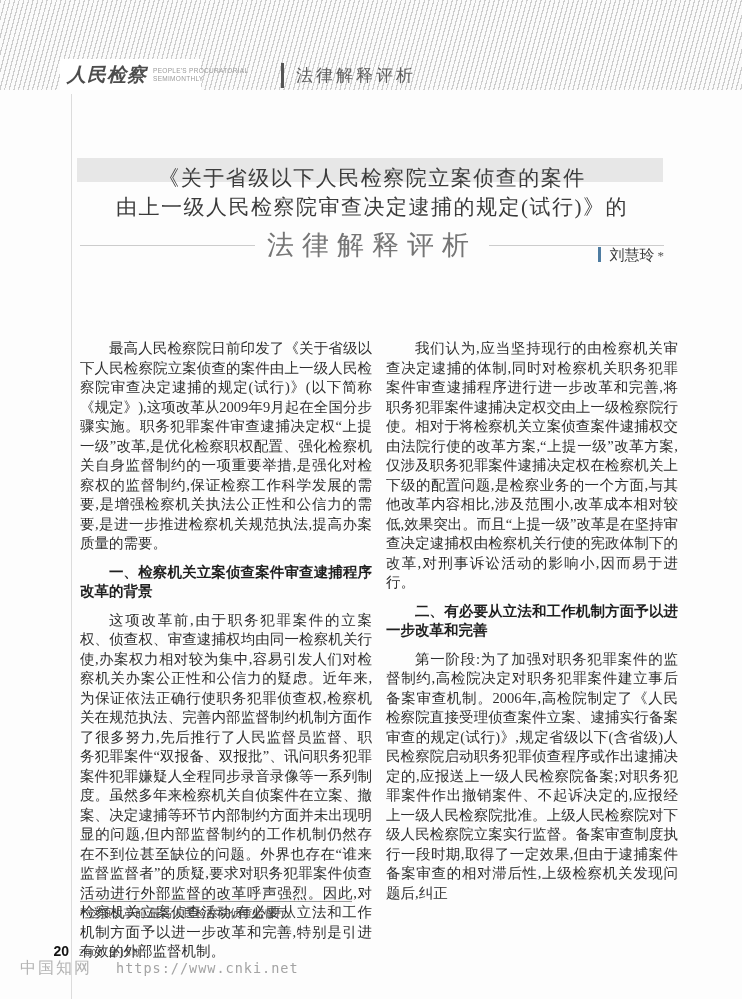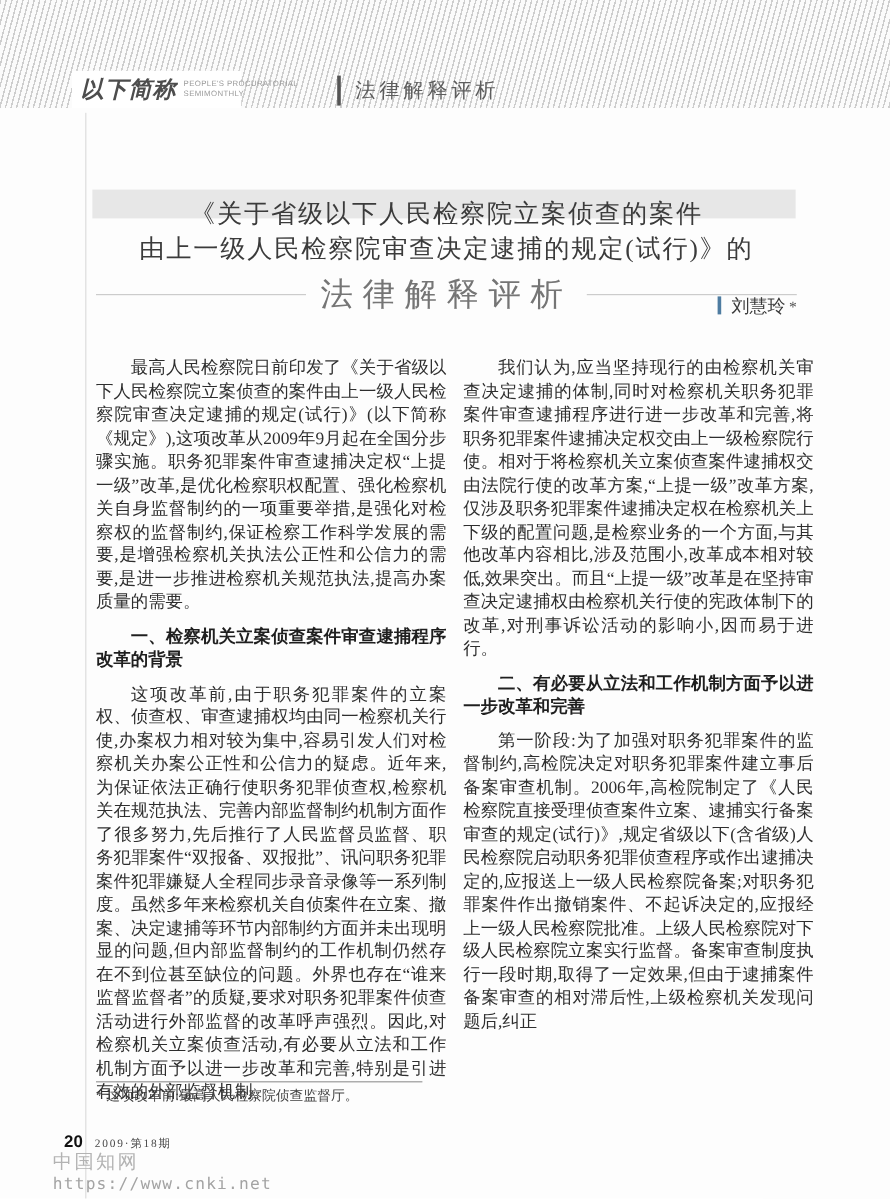--- a/index.html
+++ b/index.html
@@ -42,53 +42,53 @@
   .title-sub-row::before,.title-sub-row::after{content:"";flex:1;border-top:1px solid #cccccc;}
   .title-sub{
     font-size:27px;color:#757575;letter-spacing:8px;padding:0 12px;white-space:nowrap;
   }
   
   .author{position:absolute;left:80px;top:246px;width:584px;text-align:right;font-size:15px;color:#3a3a3a;}
   .author-bar{display:inline-block;width:3px;height:15px;background:#4e7ca1;margin-right:9px;vertical-align:-2px;}
   .author-mark{font-size:13px;color:#555;margin-left:3px;}
   
   .columns{position:absolute;left:80px;top:298px;width:598px;display:flex;gap:14px;}
-  .col{width:292px;font-size:14.5px;line-height:19.5px;text-align:justify;color:#2e2e2e;}
+  .col{width:292px;font-size:14.5px;line-height:19.5px;text-align:justify;color:#2e2e2e;margin-top:41px;}
   .col p{margin:0;text-indent:2em;}
   .col p.heading{font-weight:bold;color:#1f1f1f;margin:9px 0;}
   .col p.noindent{text-indent:0;}
   
   .footnote-divider{position:absolute;left:80px;top:901px;width:272px;height:0;border-top:1px solid #999999;}
   .footnote{position:absolute;left:80px;top:906px;width:292px;font-size:11.5px;color:#3e3e3e;}
   
   .page-number{
     position:absolute;left:48px;top:943px;width:21px;text-align:right;
     font-family:"Liberation Sans","DejaVu Sans",sans-serif;font-weight:bold;
     font-size:14px;color:#111111;
   }
   .issue{
     position:absolute;left:79px;top:947px;font-size:9.5px;color:#4a4a4a;
     letter-spacing:1.5px;white-space:nowrap;
   }
   
-  .watermark{position:absolute;left:20px;top:958px;display:flex;align-items:baseline;flex-direction:column;}
+  .watermark{position:absolute;left:20px;top:958px;display:flex;align-items:baseline;}
   .wm-site{font-size:16px;color:#b3b3b3;letter-spacing:2px;white-space:nowrap;}
   .wm-url{
     margin-left:24px;font-family:"DejaVu Sans Mono","Liberation Mono",monospace;
     font-size:13.5px;color:#a3a3a3;letter-spacing:1px;white-space:nowrap;
   }
 </style>
 </head>
 <body>
 
 <div class="page">
 
   <div class="hatch">
     <div class="logo-box">
-      <span class="logo-cn">以下简称</span>
+      <span class="logo-cn">人民检察</span>
       <span class="logo-en">
         <span>PEOPLE'S PROCURATORIAL</span><br>
         <span>SEMIMONTHLY</span>
       </span>
     </div>
     <div class="section-bar"></div>
     <div class="section-label">法律解释评析</div>
   </div>
 
   <div class="edge-line"></div>

